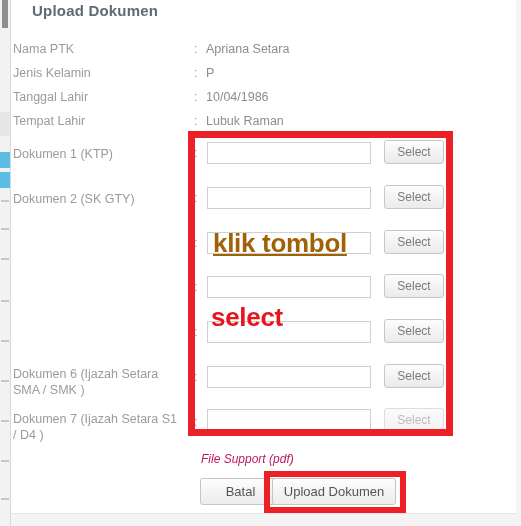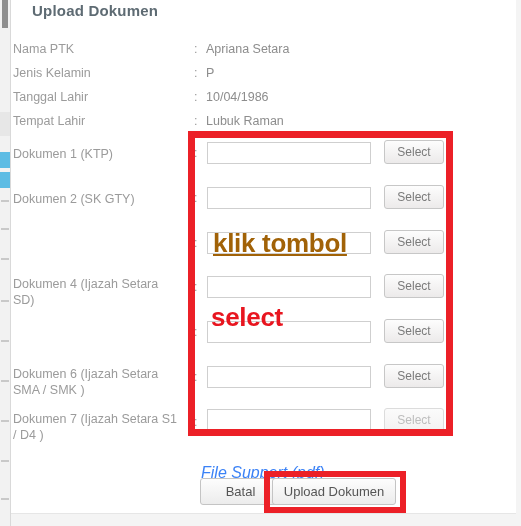--- a/index.html
+++ b/index.html
@@ -179,24 +179,24 @@
     font-size: 26px;
     letter-spacing: -0.3px;
     white-space: nowrap;
   }
   #annotation-klik-tombol { left: 213px; top: 228px; }
   #annotation-select      { left: 211px; top: 302px; }
 
   
   #file-support-note {
     position: absolute;
-    left: 201px; top: 464px;
-    font-size: 16px;
+    left: 201px; top: 452px;
+    font-size: 12px;
     font-style: italic;
-    color: #3b82f6;
+    color: #be185d;
   }
   #btn-batal {
     position: absolute;
     left: 200px; top: 478px;
     width: 81px; height: 27px;
     box-sizing: border-box;
     border: 1px solid #c4c4c4;
     border-radius: 3px;
     background: linear-gradient(#fdfdfd, #ececec);
     font-family: "Liberation Sans", sans-serif;
@@ -287,21 +287,20 @@
 </div>
 
 <div class="doc-row" style="top:236px;height:30px;">
   <span class="doc-label" style="top:0;"></span>
   <span class="doc-colon" style="top:0;">:</span>
   <input class="doc-input" style="top: -4px;" readonly="" placeholder="">
   <button class="doc-select-btn" style="top:-6px;">Select</button>
 </div>
 
 <div class="doc-row" style="top:276px;height:38px;">
-  <span class="doc-label" style="top:0;">Dokumen 4 (Ijazah Setara SD)</span>
   <span class="doc-colon" style="top:4px;">:</span>
   <input class="doc-input" style="top: 0px;" readonly="" placeholder="">
   <button class="doc-select-btn" style="top:-2px;">Select</button>
 </div>
 
 <div class="doc-row" style="top:321px;height:38px;">
   <span class="doc-colon" style="top:4px;">:</span>
   <input class="doc-input" style="top: 0px;" readonly="" placeholder="">
   <button class="doc-select-btn" style="top:-2px;">Select</button>
 </div>

